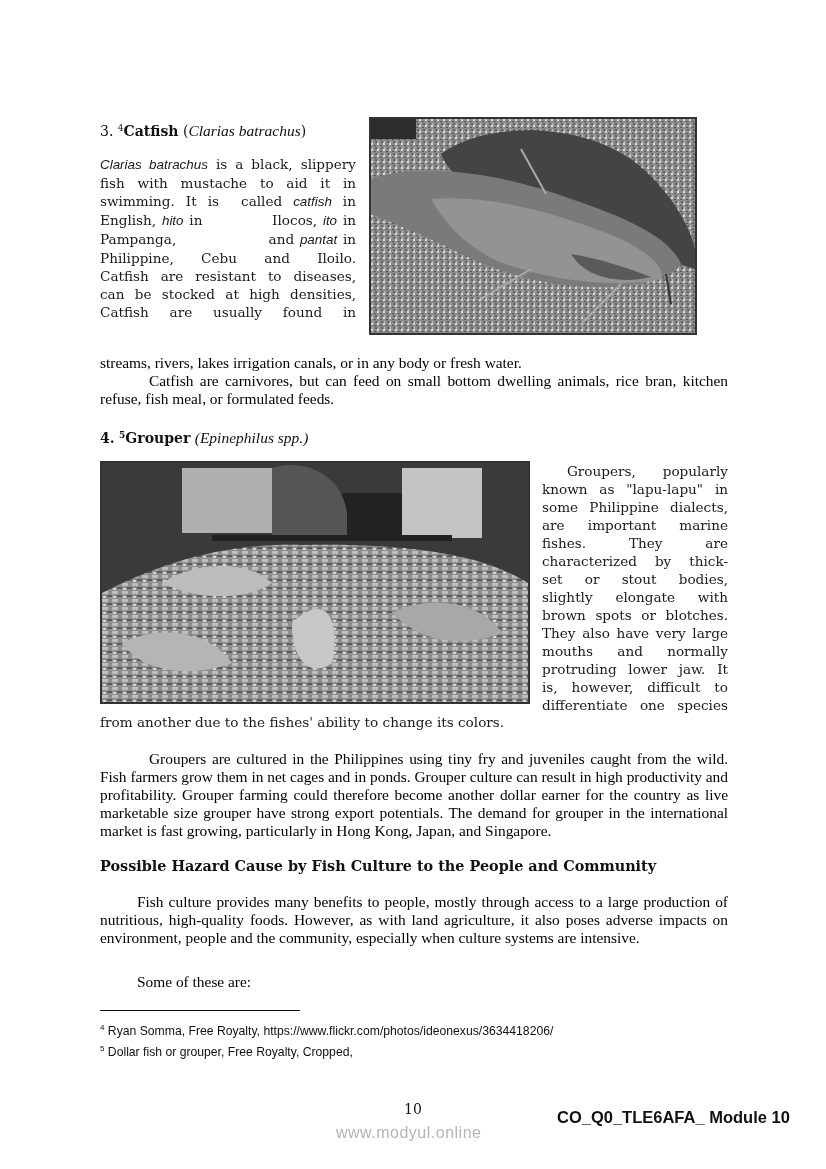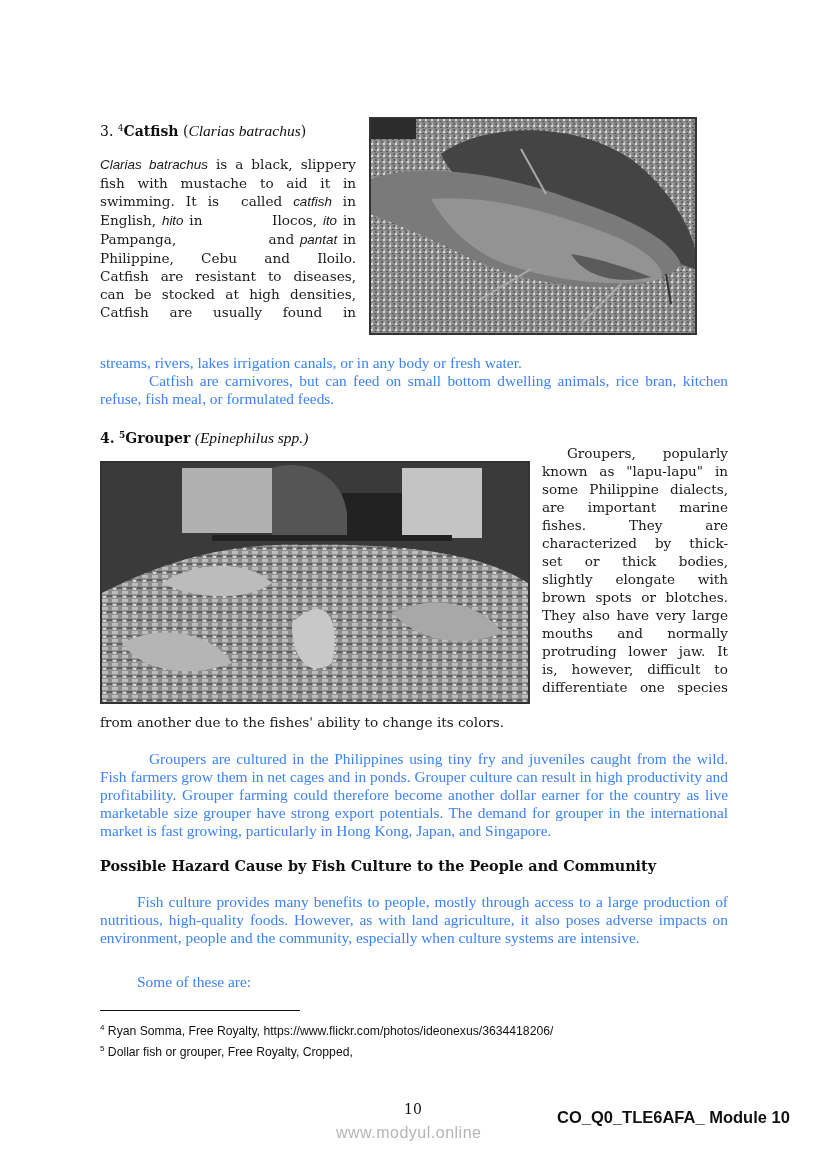--- a/index.html
+++ b/index.html
@@ -1,20 +1,20 @@
 <!DOCTYPE html>
 <html><head>
 <meta charset="utf-8">
 <style>
   html, body { margin: 0; padding: 0; background: #ffffff; }
   body { width: 826px; height: 1169px; position: relative; overflow: hidden; color: #111; }
   .serif { font-family: "DejaVu Serif", "Liberation Serif", serif; }
   .sans { font-family: "Liberation Sans", "DejaVu Sans", sans-serif; }
   .abs { position: absolute; }
-  .body-text { font-family: "Liberation Serif", "DejaVu Serif", serif; font-size: 15.4px; line-height: 18px; color: #3b82f6; text-align: justify; }
+  .body-text { font-family: "Liberation Serif", "DejaVu Serif", serif; font-size: 15.4px; line-height: 18px; color: #000000; text-align: justify; }
   .century { font-family: "DejaVu Serif", serif; font-size: 13.6px; line-height: 18px; color: #1a1a1a; }
   .justify { text-align: justify; text-align-last: justify; }
   .nojust-last { text-align: justify; text-align-last: left; }
   .heading { font-family: "DejaVu Serif", serif; font-size: 14px; line-height: 18px; }
   .heading b { font-weight: bold; }
   .heading i { font-family: "Liberation Serif", serif; font-size: 15.5px; }
   .sup { font-size: 9px; vertical-align: 5px; }
   .cal-i { font-family: "Liberation Sans", sans-serif; font-style: italic; font-size: 13.4px; }
   .photo { border: 2px solid #333; box-sizing: border-box; overflow: hidden; background: #6f6f6f; }
   .footnote { font-family: "Liberation Sans", sans-serif; font-size: 12.2px; line-height: 17px; color: #111; }
@@ -93,28 +93,28 @@
     <path d="M170 5 C200 -5, 240 10, 245 50 L245 75 L170 75 Z" fill="#555"></path>
     <rect x="110" y="72" width="240" height="6" fill="#222"></rect>
     <path d="M0 130 C60 100, 120 80, 200 82 C300 80, 380 90, 426 120 L426 239 L0 239 Z" fill="url(#fishpile)"></path>
     <path d="M60 120 C100 95, 150 100, 170 120 C150 135, 100 140, 60 120 Z" fill="#bcbcbc"></path>
     <path d="M190 160 C220 130, 240 150, 230 200 C210 215, 190 200, 190 160 Z" fill="#c8c8c8"></path>
     <path d="M290 150 C330 130, 380 140, 400 170 C360 185, 320 180, 290 150 Z" fill="#a8a8a8"></path>
     <path d="M20 180 C60 160, 110 170, 130 200 C90 215, 40 210, 20 180 Z" fill="#b5b5b5"></path>
   </svg>
 </div>
 
-<div class="abs century" id="grouper-wrap" style="left:542px; top:444px; width:186px;">
+<div class="abs century" id="grouper-wrap" style="left:542px; top:462px; width:186px;">
     <div class="justify" style="padding-left: 25px;">Groupers, popularly</div>
     <div class="justify">known as "lapu-lapu" in</div>
     <div class="justify">some Philippine dialects,</div>
     <div class="justify">are important marine</div>
     <div class="justify">fishes.       They      are</div>
     <div class="justify">characterized by thick-</div>
-    <div class="justify">set or thick bodies,</div>
+    <div class="justify">set or stout bodies,</div>
     <div class="justify">slightly elongate with</div>
     <div class="justify">brown spots or blotches.</div>
     <div class="justify">They also have very large</div>
     <div class="justify">mouths and normally</div>
     <div class="justify">protruding lower jaw. It</div>
     <div class="justify">is, however, difficult to</div>
     <div class="justify">differentiate one species</div>
   </div>
 
 <div class="abs century" style="left:100px; top:713px; width:440px;">from another due to the fishes' ability to change its colors.</div>

